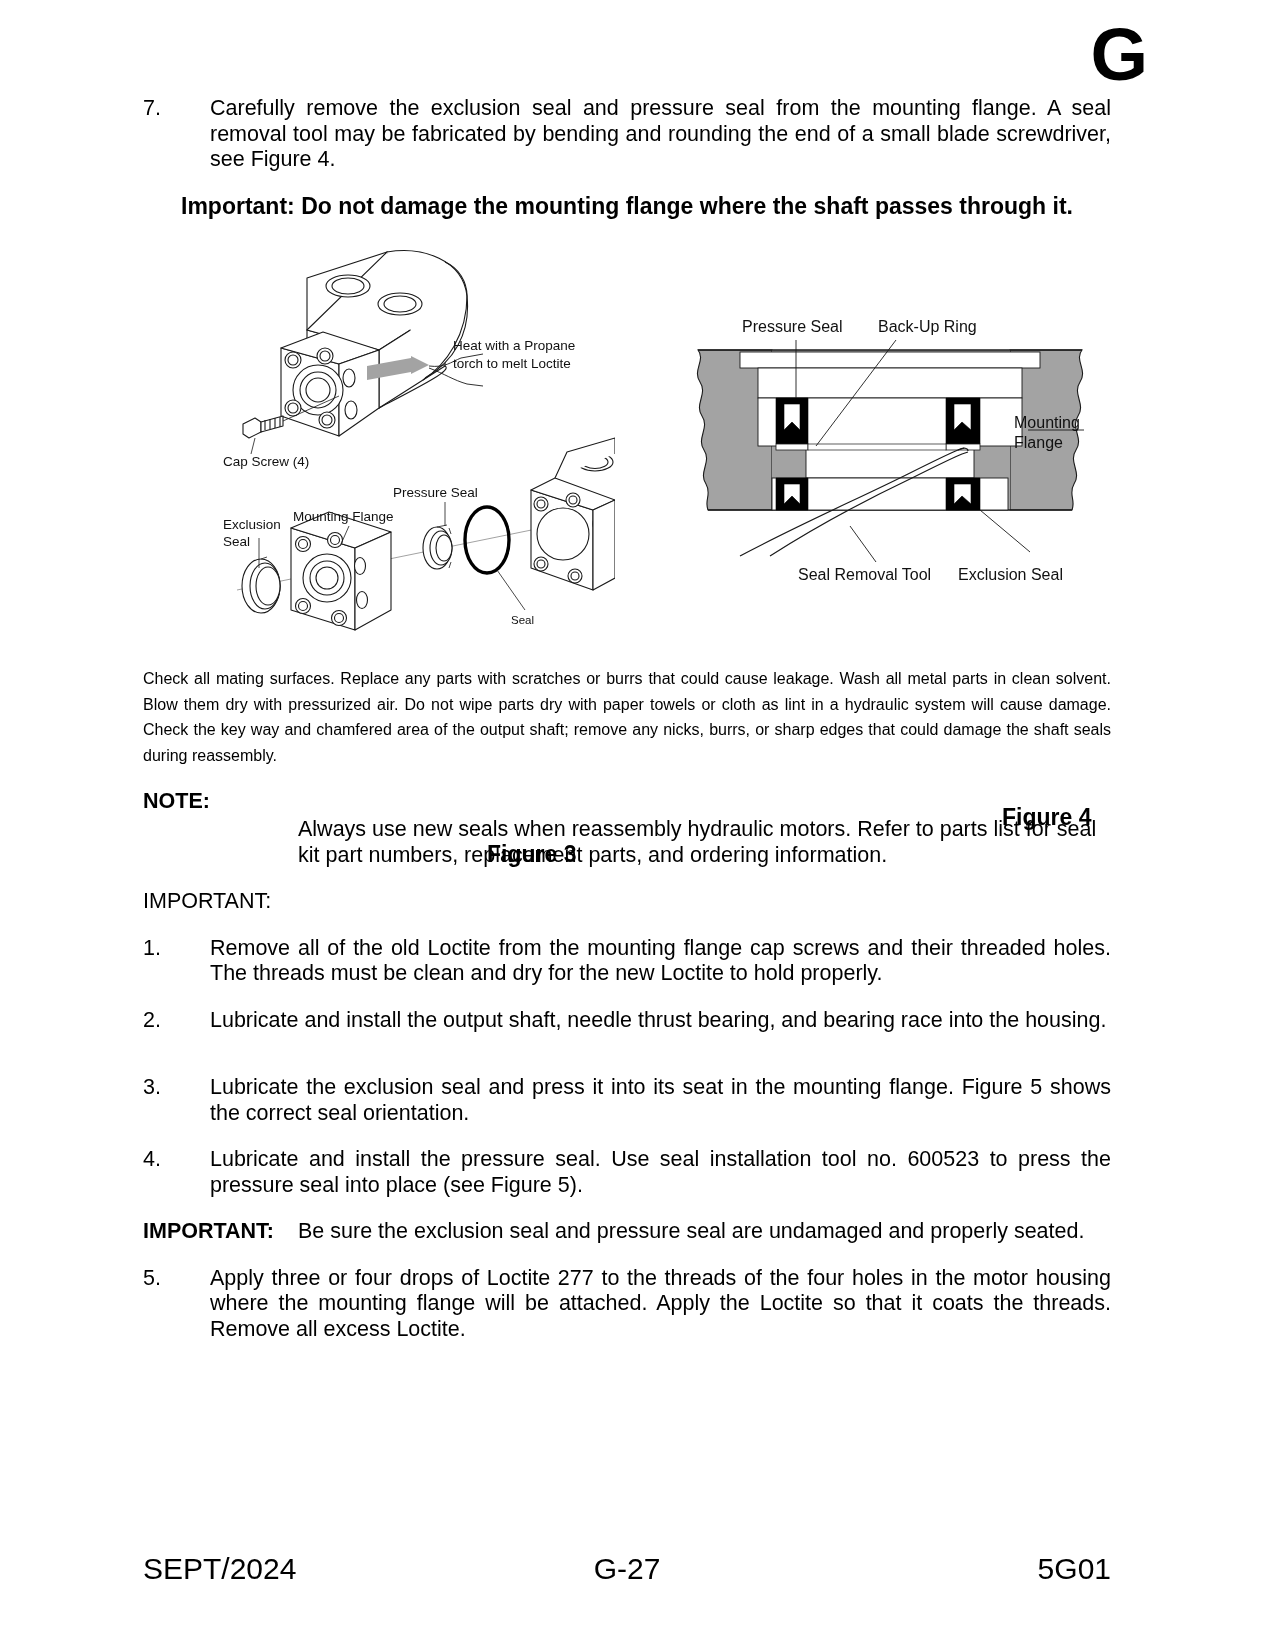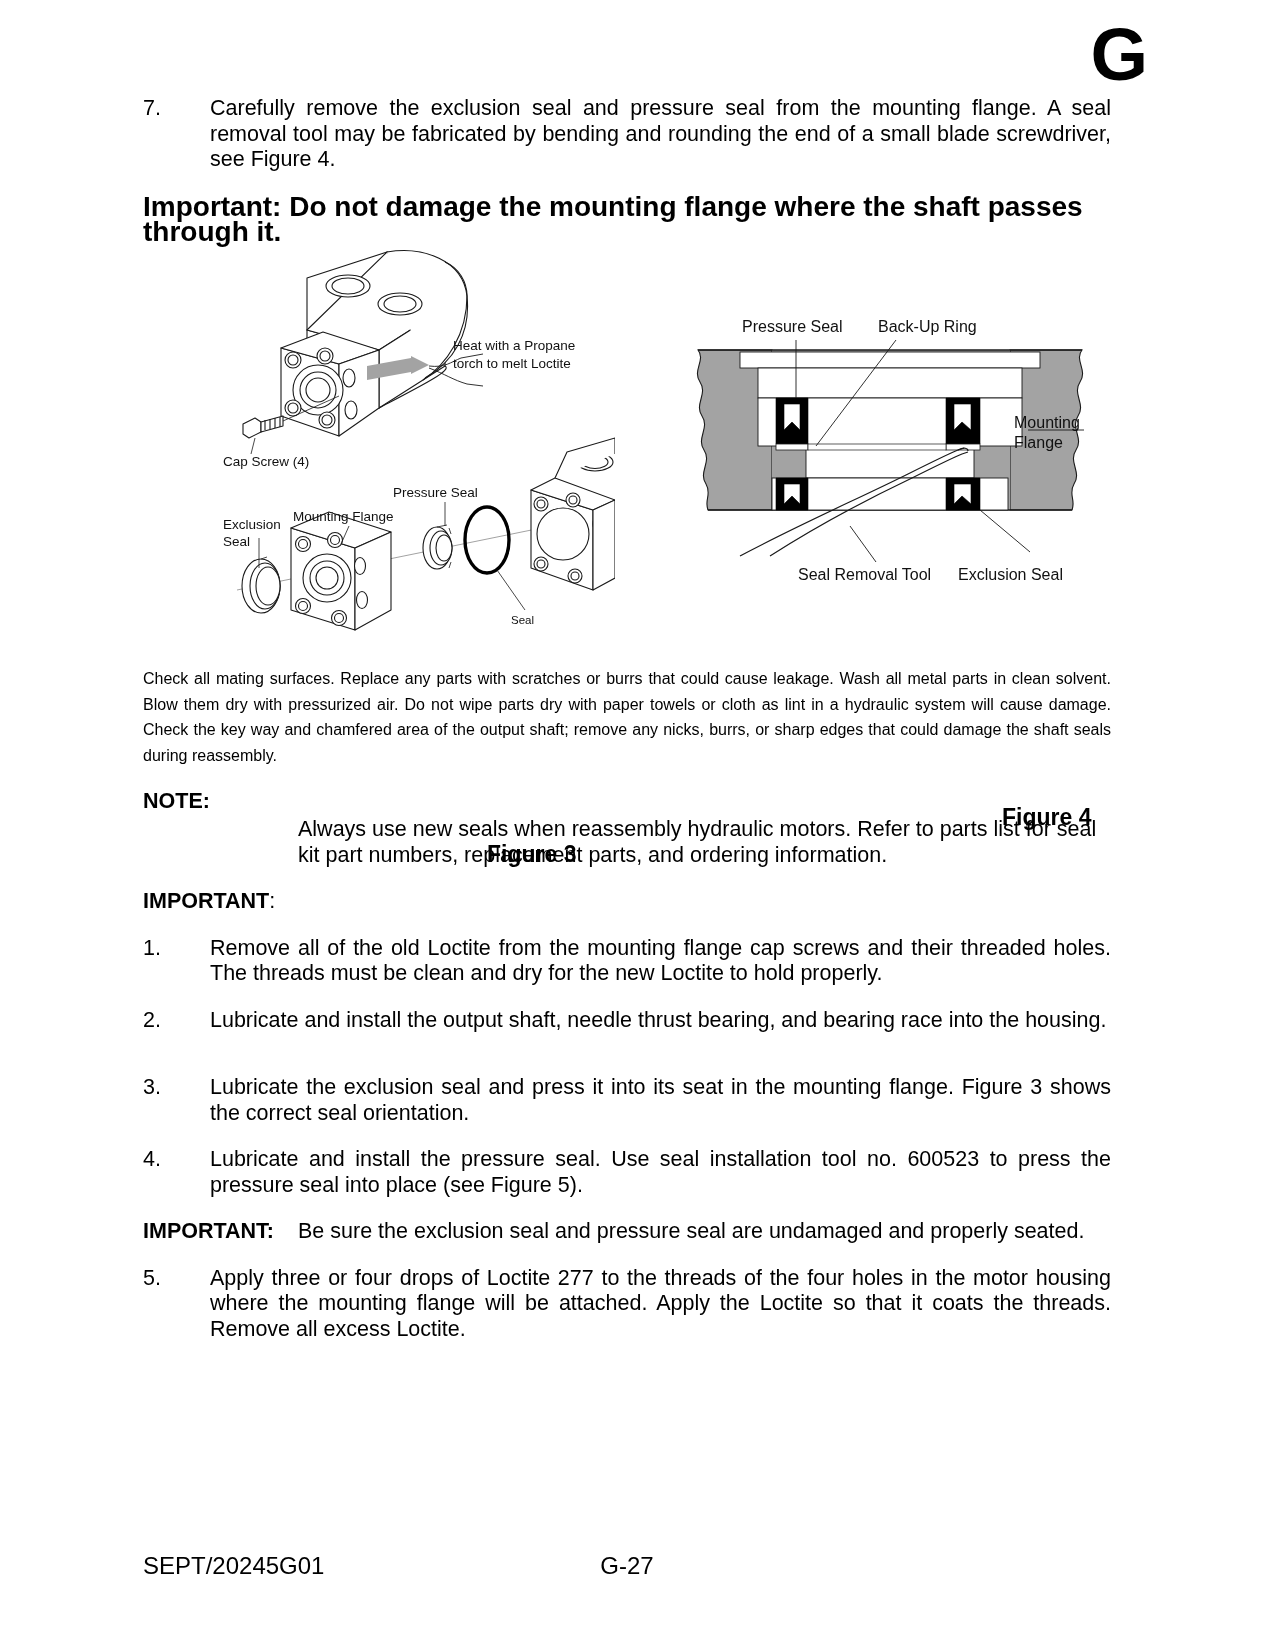--- a/index.html
+++ b/index.html
@@ -64,28 +64,29 @@
   .row .body {
     flex: 1 1 auto;
     text-align: justify;
   }
   .row .body.nojust { text-align: left; margin-top: 28px; }
 
   .num-marker { width: 67px; }
   .note-marker { width: 155px; font-weight: bold; }
   .imp-marker-wide { width: 155px; font-weight: bold; }
 
-  .bold { font-weight: bold; }
+  .bold { font-weight: normal; }
   .spacer-md { height: 21px; }
   .spacer-lg { height: 26px; }
 
   .important-line {
-    font-size: 28px;
+    font-size: 23px;
     line-height: 25.5px;
     font-weight: bold;
+    text-align: center;
   }
 
   .inline-imp {
     font-size: 21.5px;
     line-height: 25.5px;
     text-align: justify;
   }
 
   .section-head {
     font-size: 22px;
@@ -142,22 +143,22 @@
     fill: #111;
   }
 
   
   .footer {
     position: absolute;
     left: 143px;
     top: 1552px;
     width: 968px;
     display: flex;
-    justify-content: flex-start;
-    font-size: 24px;
+    justify-content: space-between;
+    font-size: 30px;
   }
   .footer-center { position: absolute; left: 0; right: 0; text-align: center; }
   .footer-left, .footer-right { position: relative; z-index: 2; }
 </style>
 </head>
 <body>
 
 <div class="page">
 
   <div class="tab-letter">G</div>
@@ -394,21 +395,21 @@
       <div class="body">Lubricate and install the output shaft, needle thrust bearing, and bearing race into the housing.</div>
     </div>
 
     <div class="spacer-md"></div>
 
 
     <div class="spacer-md"></div>
 
     <div class="row">
       <div class="marker num-marker">3.</div>
-      <div class="body">Lubricate the exclusion seal and press it into its seat in the mounting flange. Figure 3 shows the correct seal orientation.</div>
+      <div class="body">Lubricate the exclusion seal and press it into its seat in the mounting flange. Figure 5 shows the correct seal orientation.</div>
     </div>
 
     <div class="spacer-md"></div>
 
     <div class="row">
       <div class="marker num-marker">4.</div>
       <div class="body">Lubricate and install the pressure seal. Use seal installation tool no. 600523 to press the pressure seal into place (see Figure 5).</div>
     </div>
 
     <div class="spacer-md"></div>

